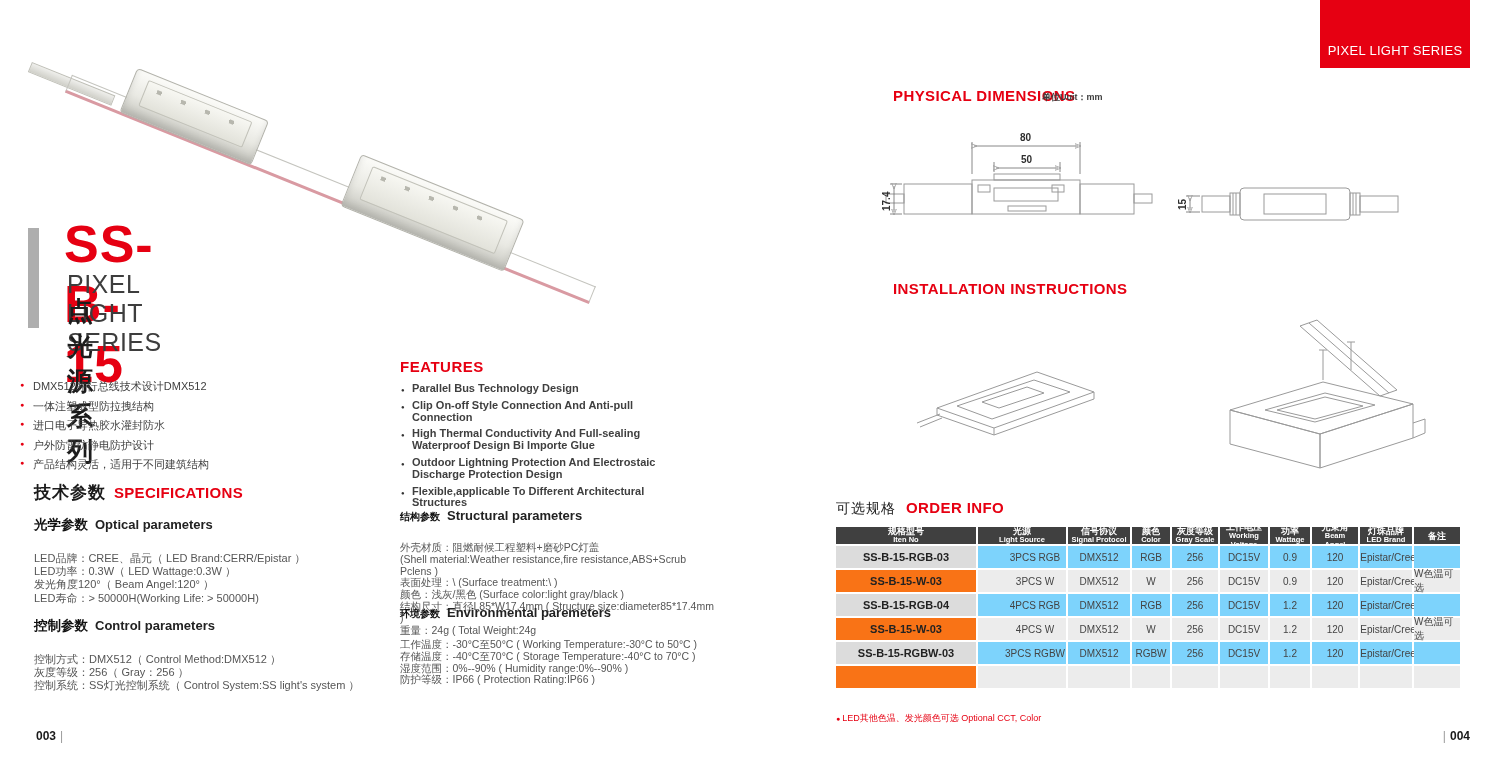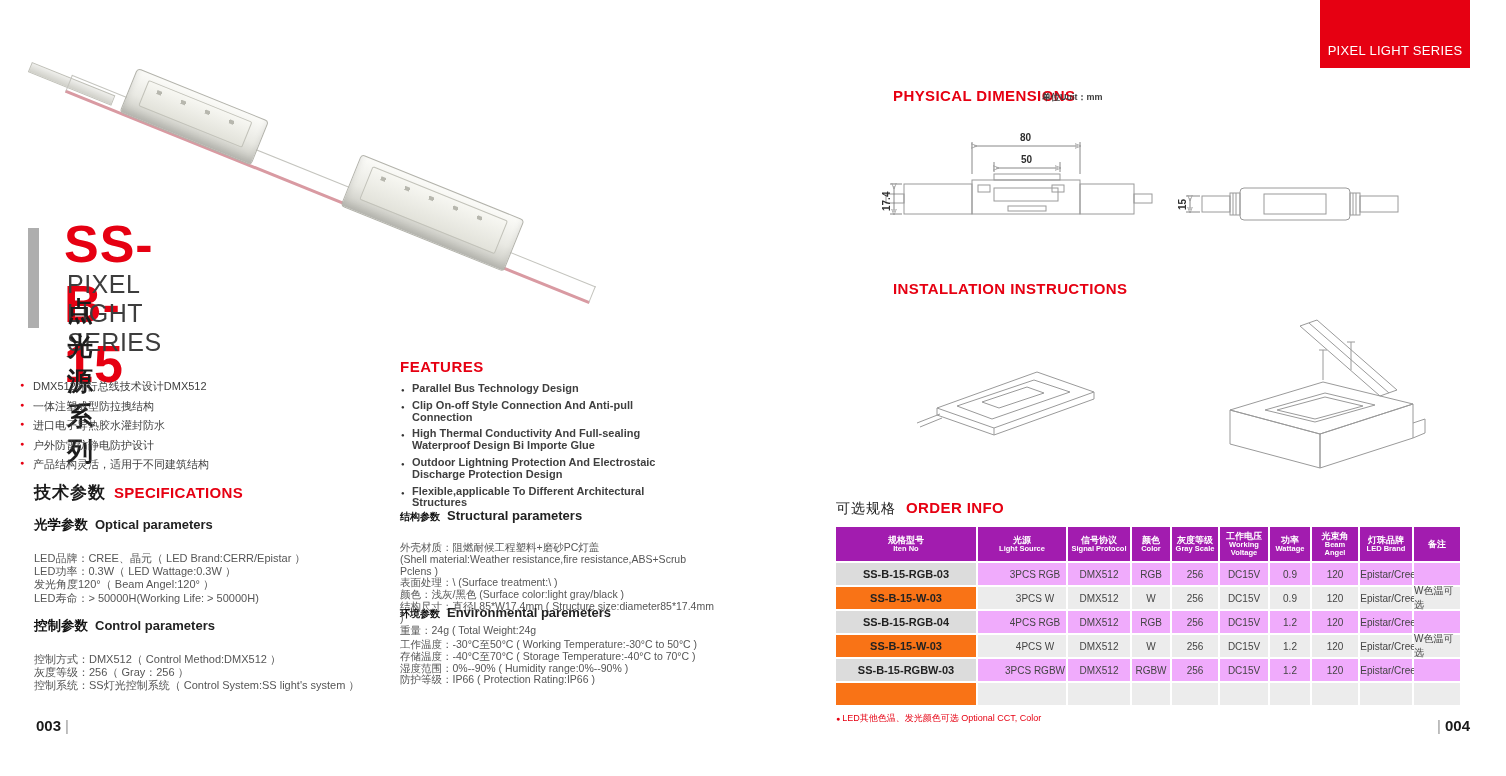--- a/index.html
+++ b/index.html
@@ -73,36 +73,36 @@
   svg.linework .dim { stroke:#6b6b6b; stroke-width:.8; }
   svg.linework text { fill:#2e2e2e; font-size:10px; font-weight:bold; font-family:"Liberation Sans",sans-serif; stroke:none; }
 
   
   .order-title { left:836px; top:499px; }
   .order-title .cn { font-size:14px; font-weight:normal; color:#1a1a1a; letter-spacing:1px; }
   .order-title .en { font-size:15px; font-weight:bold; color:#e60012; margin-left:10px; letter-spacing:.4px; }
 
   .order-table { left:836px; top:527px; }
   .trow { display:grid; grid-template-columns:140px 88px 62px 38px 46px 48px 40px 46px 52px 46px; gap:2px; margin-bottom:2px; }
-  .thead .th { background:#a21caf; color:#fff; text-align:center; height:34px;
+  .thead .th { background:#404040; color:#fff; text-align:center; height:17px;
                display:flex; flex-direction:column; justify-content:center; padding:1px 2px; }
   .th .cn { font-size:9px; font-weight:bold; line-height:10px; }
   .th .en { font-size:7.5px; font-weight:bold; line-height:8.5px; }
   .tbody .trow .c { height:22px; display:flex; align-items:center; justify-content:center;
-                    font-size:10px; color:#444; background:#f0abfc; }
+                    font-size:10px; color:#444; background:#7dd3fc; }
   .tbody .trow .c0 { background:#dcdcdc; font-size:11px; font-weight:bold; color:#222; }
   .tbody .trow.alt .c { background:#ececec; }
   .tbody .trow.alt .c0 { background:#f97316; }
   .tbody .c1 { justify-content:flex-start; padding-left:26px; }
   .tbody .c8 { justify-content:flex-start; padding-left:4px; }
   .footnote { left:836px; top:712px; font-size:9px; color:#e60012; }
   .footnote .dot { font-size:7px; margin-right:2px; }
 
   
-  .pageno { bottom:42px; font-size:15px; font-weight:bold; color:#1a1a1a; }
+  .pageno { bottom:33px; font-size:12px; font-weight:bold; color:#1a1a1a; }
   .pageno .sep { color:#9a9a9a; font-weight:normal; margin:0 4px; }
   .pageno-left { left:36px; }
   .pageno-right { right:36px; }
 </style>
 </head>
 <body>
 
 <div class="abs photo">
   <div class="assembly">
     <div class="endtip"></div>

